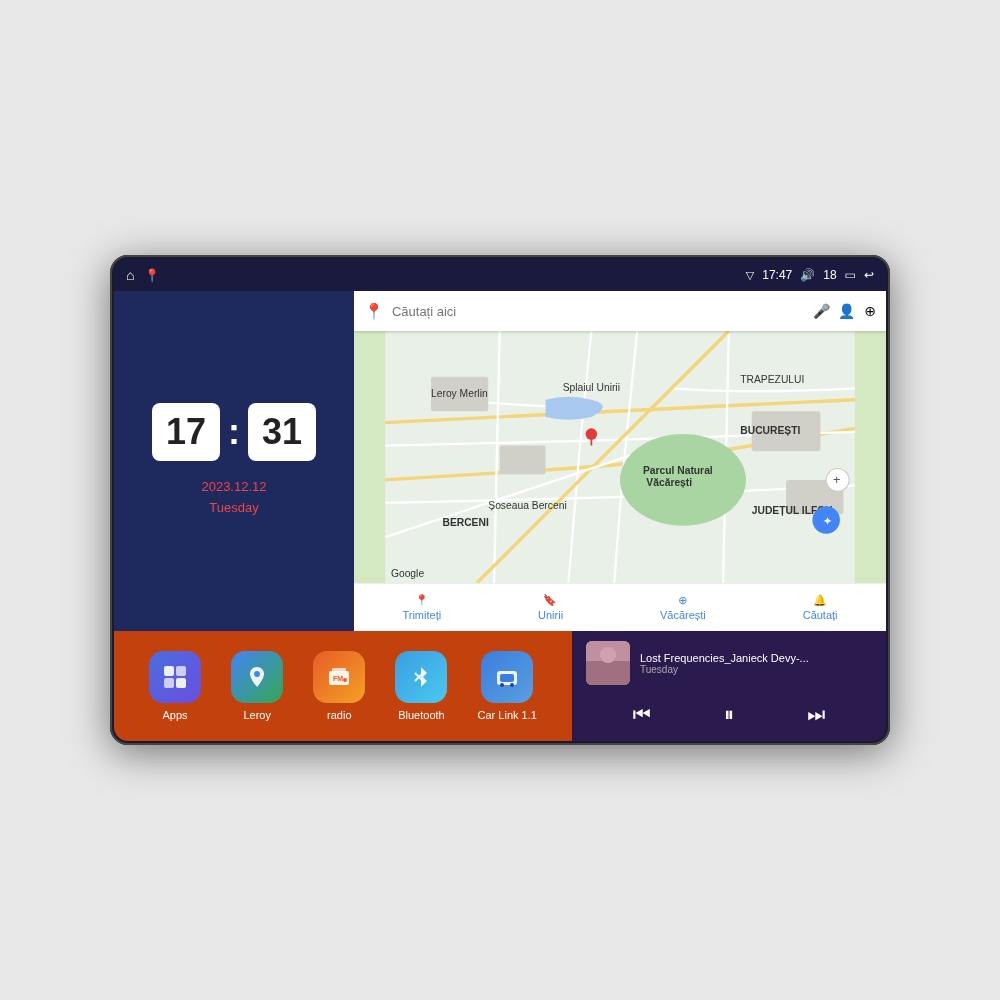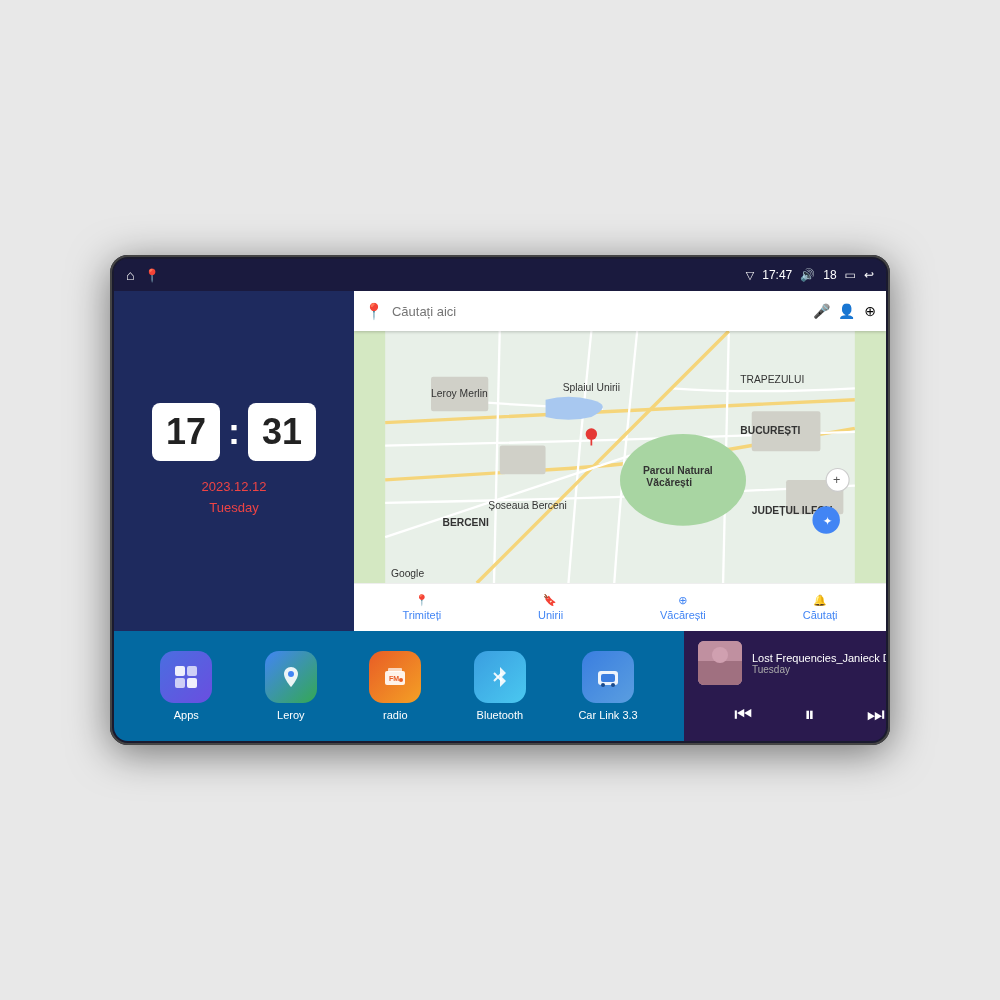--- a/index.html
+++ b/index.html
@@ -186,22 +186,22 @@
 
     
     .bottom-row {
       height: 110px;
       display: flex;
       flex-shrink: 0;
     }
 
     
     .apps-panel {
-      width: 570px;
-      background: #0369a1;
+      width: 458px;
+      background: #c2410c;
       display: flex;
       align-items: center;
       justify-content: space-around;
       padding: 10px 20px;
       flex-shrink: 0;
     }
 
     .app-icon-item {
       display: flex;
       flex-direction: column;
@@ -469,21 +469,21 @@
 
         <div class="app-icon-item">
           <div class="app-icon-bg icon-carlink">
             <svg width="28" height="28" viewBox="0 0 28 28" xmlns="http://www.w3.org/2000/svg">
               <rect x="4" y="8" width="20" height="14" rx="3" fill="white" opacity="0.9"></rect>
               <rect x="7" y="11" width="14" height="8" rx="2" fill="#3a7ee0"></rect>
               <circle cx="9" cy="22" r="2" fill="#1a4a8a"></circle>
               <circle cx="19" cy="22" r="2" fill="#1a4a8a"></circle>
             </svg>
           </div>
-          <span class="app-icon-label">Car Link 3.3</span>
+          <span class="app-icon-label">Car Link 1.1</span>
         </div>
       </div>
 
       <div class="music-panel">
         <div class="music-info">
           <div class="music-thumb">
             <svg width="44" height="44" viewBox="0 0 44 44" xmlns="http://www.w3.org/2000/svg">
               <rect width="44" height="44" fill="#c090a0"></rect>
               <rect x="0" y="20" width="44" height="24" fill="#a07080"></rect>
               <circle cx="22" cy="14" r="8" fill="#d0a0b0"></circle>

